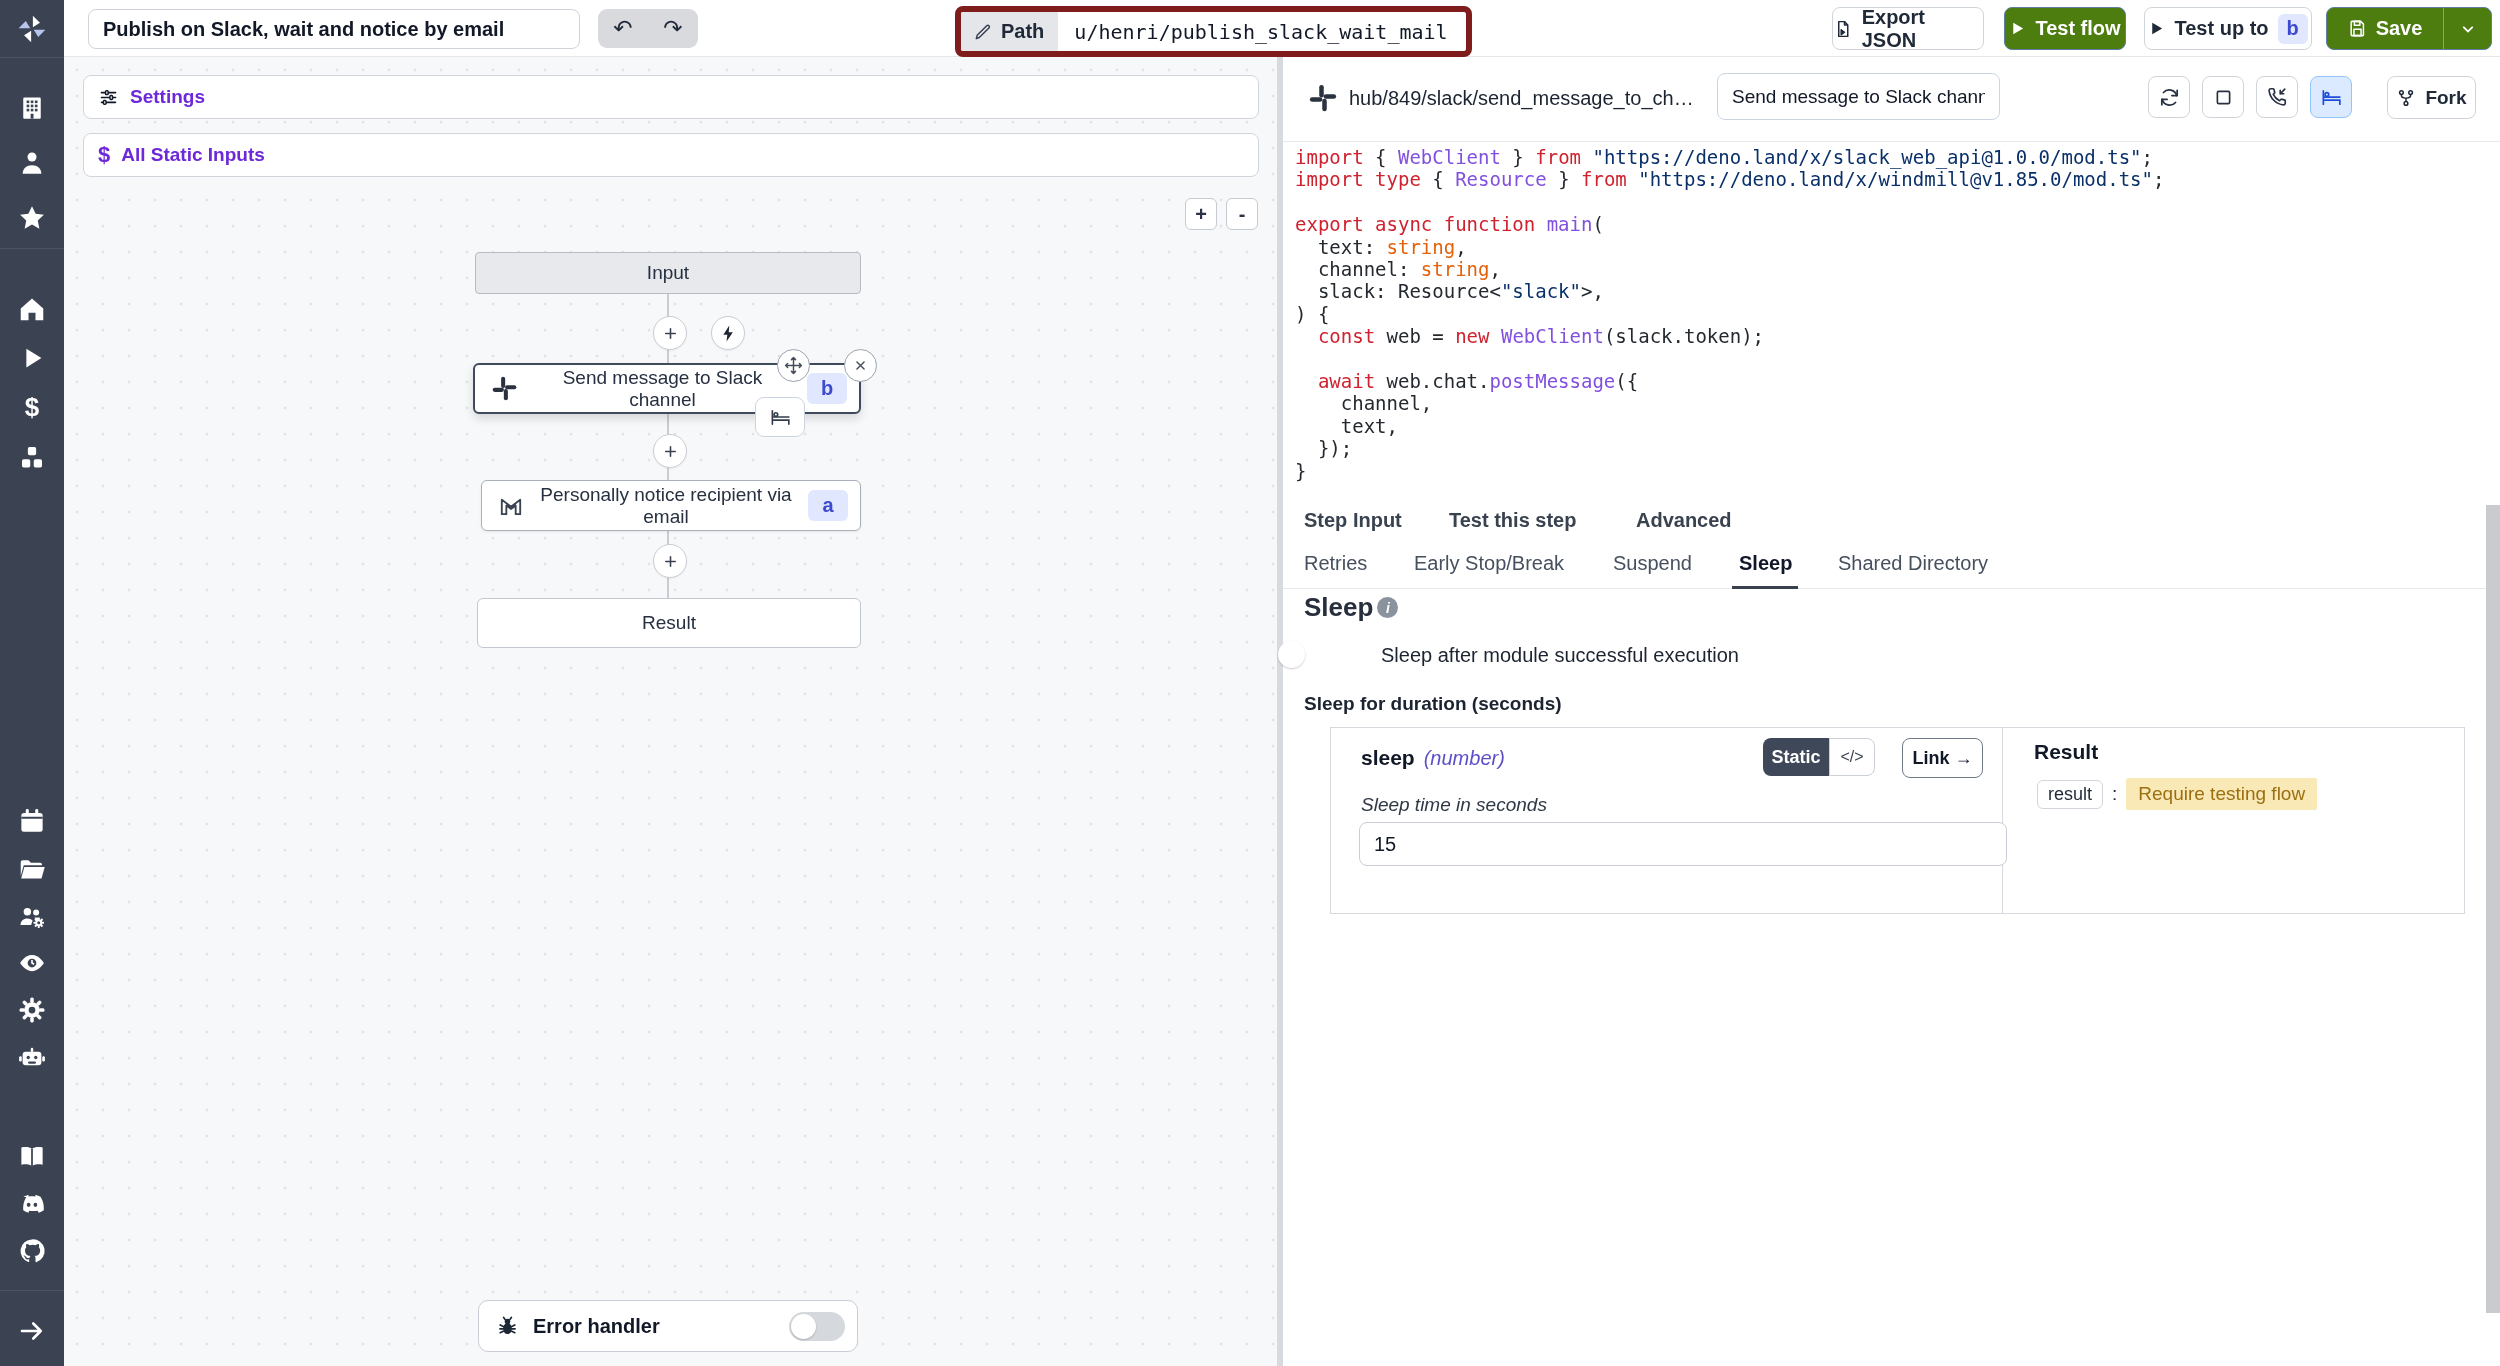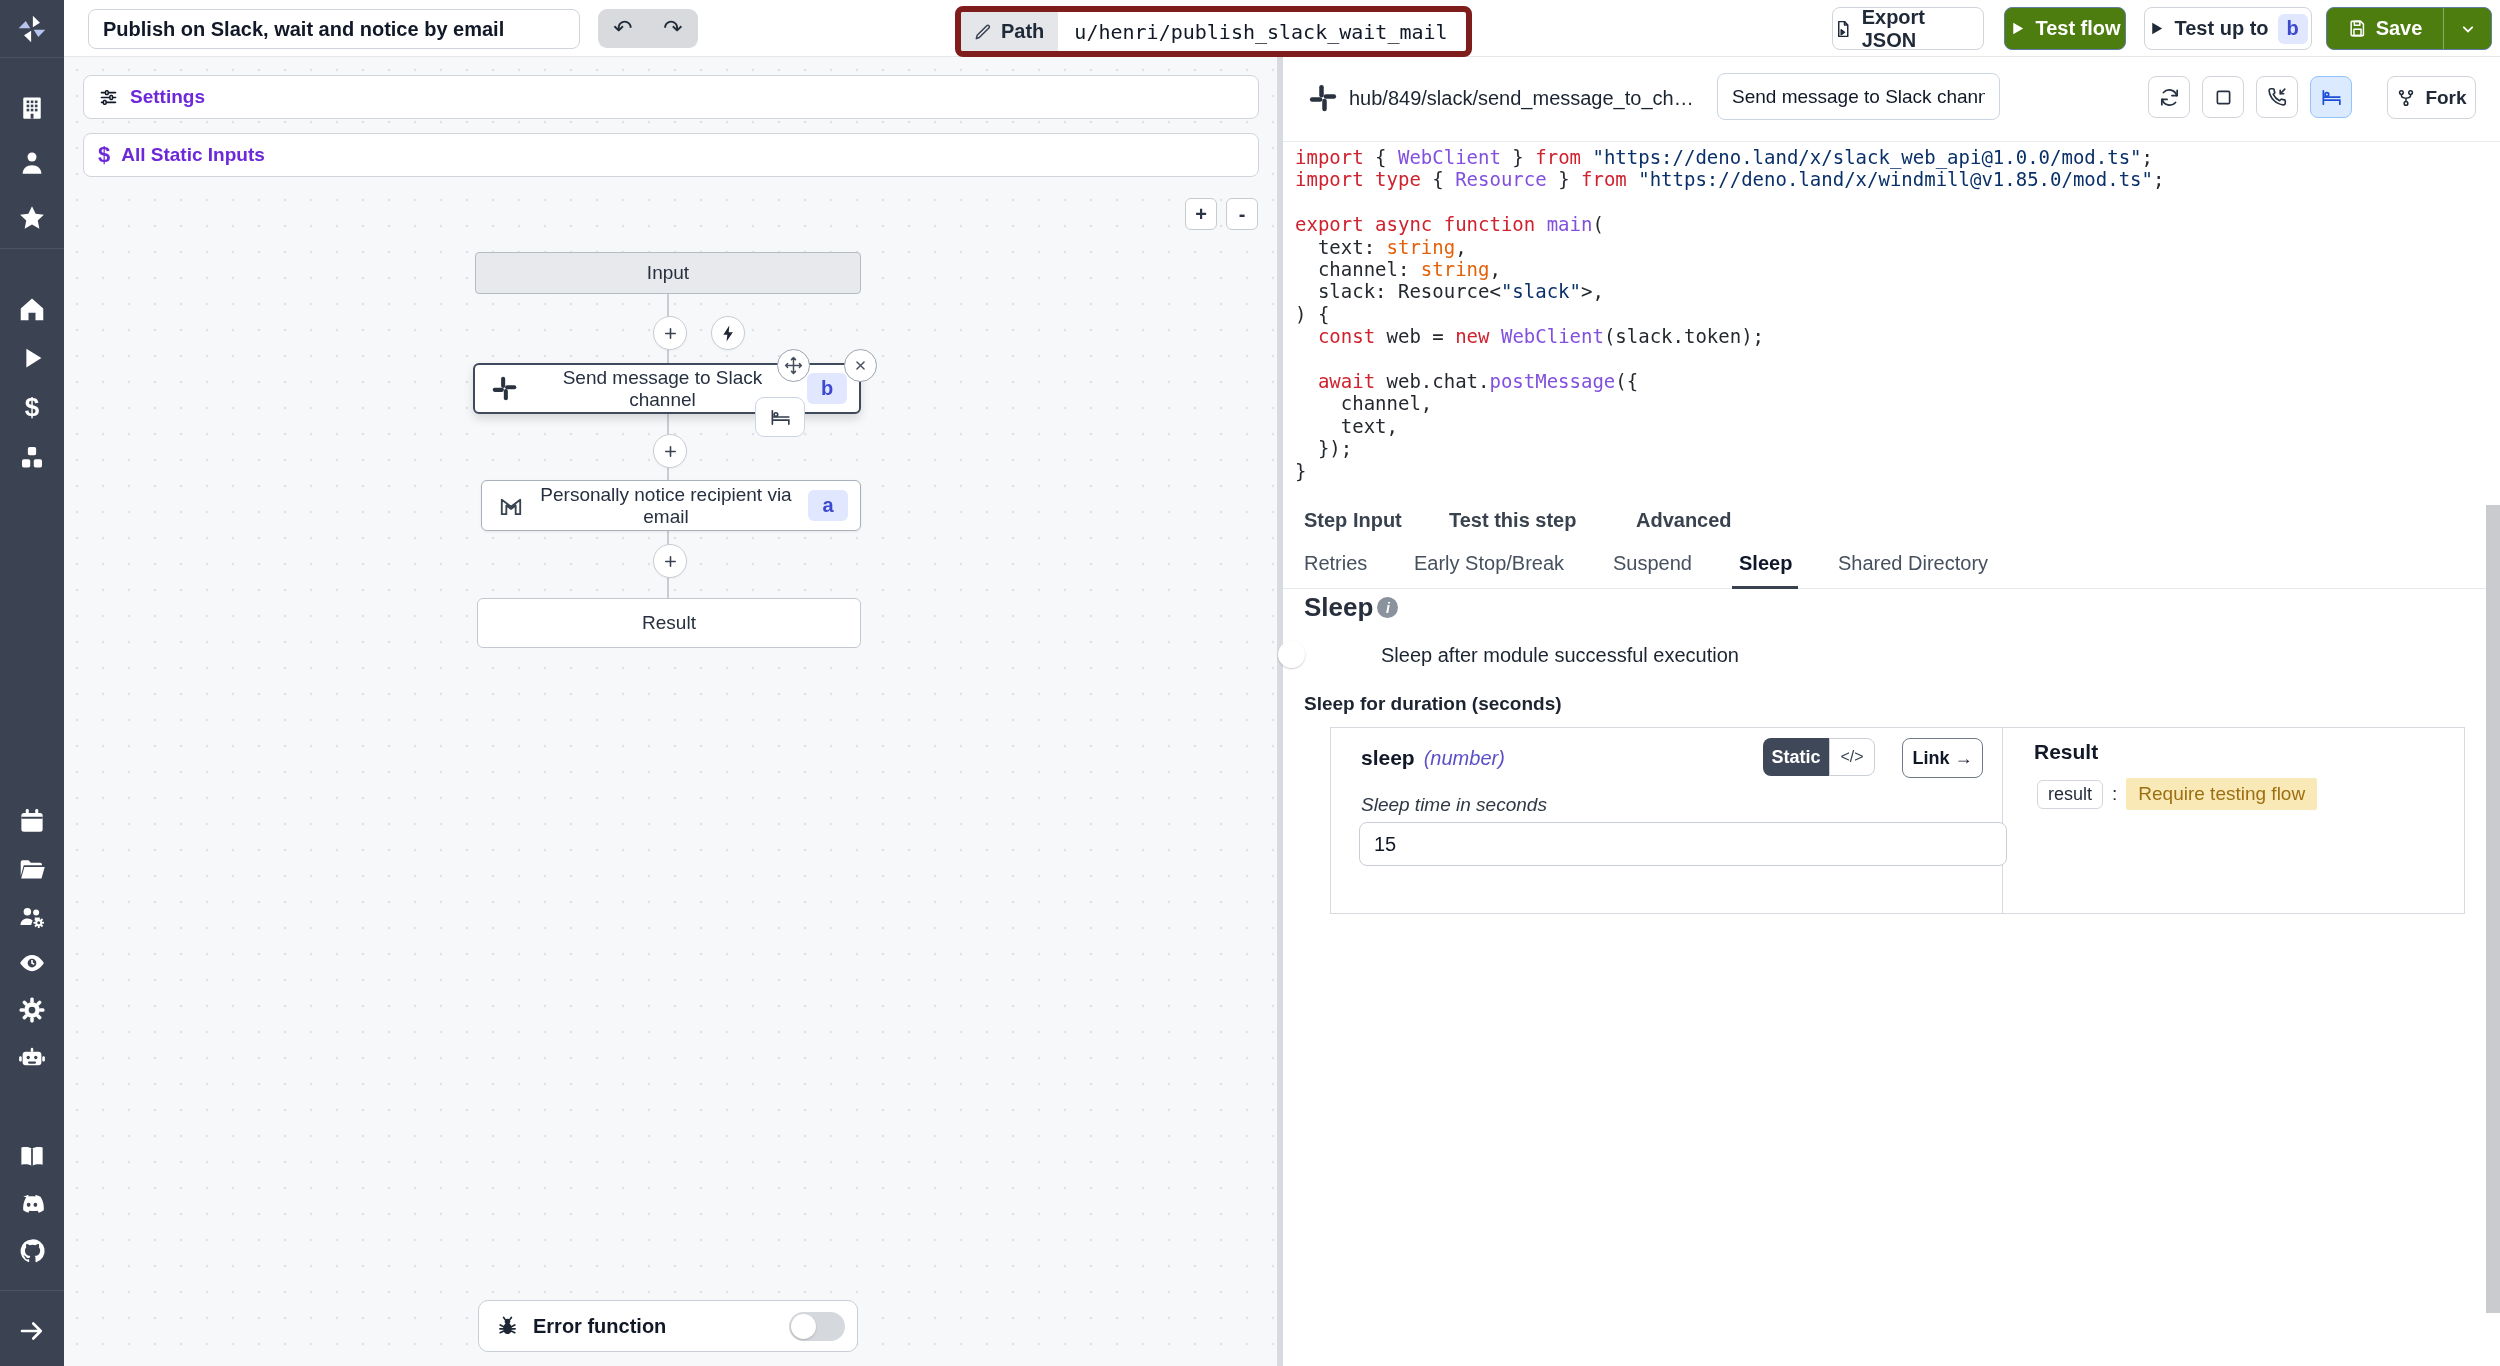--- a/index.html
+++ b/index.html
@@ -386,21 +386,21 @@
     <div class="abs flex" style="left:414px;top:1243px;width:380px;height:52px;background:#fff;border:1px solid #c9ced6;border-radius:10px;box-sizing:border-box;padding:0 12px 0 16px;gap:13px;">
       <svg viewBox="0 0 24 24" width="25" height="25">
           <g fill="#1d2736">
             <ellipse cx="12" cy="14" rx="4.3" ry="5.3"></ellipse>
             <circle cx="12" cy="7.3" r="2.7"></circle>
           </g>
           <g stroke="#1d2736" stroke-width="1.6" stroke-linecap="round">
             <path d="M5 10.5l2.9 1.4M4.7 14.2h3M5 18l2.9-1.4M19 10.5l-2.9 1.4M19.3 14.2h-3M19 18l-2.9-1.4M9.7 5.2 8.3 3.3M14.3 5.2l1.4-1.9"></path>
           </g>
         </svg>
-      <span style="font-size:20px;font-weight:700;color:#111827;">Error function</span>
+      <span style="font-size:20px;font-weight:700;color:#111827;">Error handler</span>
       <span style="flex:1;"></span>
       <span class="toggle" style="width:56px;height:29px;background:#d5d8dd;">
           <span class="knob" style="left:2px;width:25px;height:25px;"></span>
         </span>
     </div>
   </div>
 
   <div id="paneldivider" class="abs"></div>
 
   <div id="rightpanel" class="abs">

